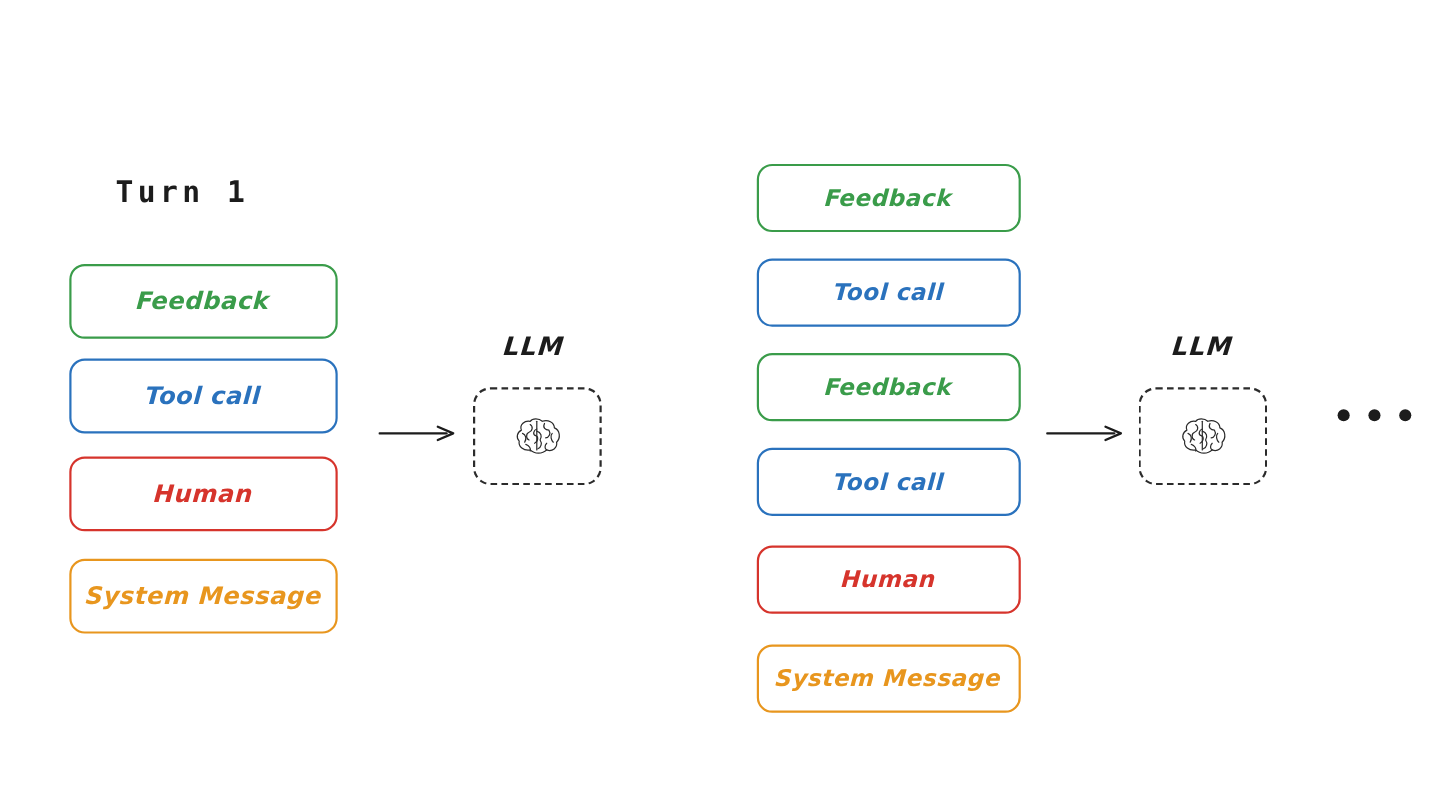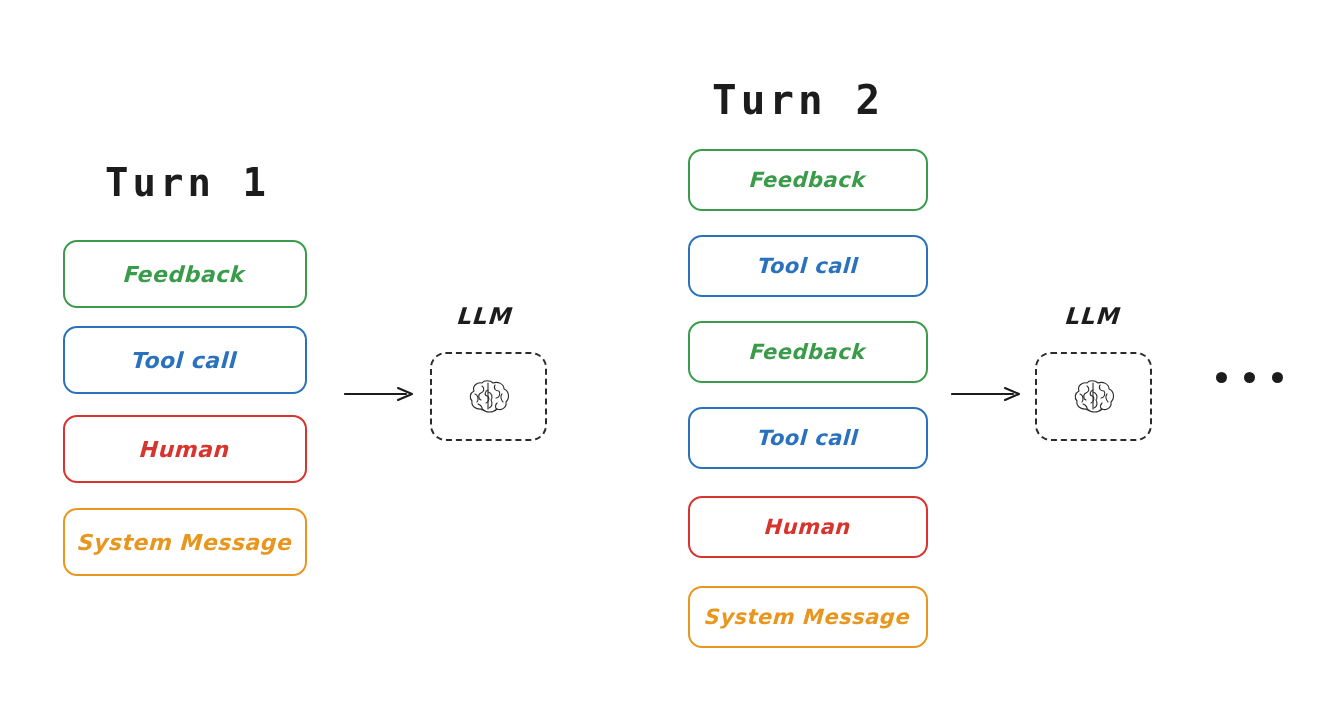--- a/index.html
+++ b/index.html
@@ -24,21 +24,21 @@
     position: absolute;
     font-family: "DejaVu Sans Mono", monospace;
     font-weight: 700;
     color: #1c1c1c;
     letter-spacing: 4px;
     white-space: nowrap;
   }
   #turn1-heading {
     left: 105px;
     top: 160px;
-    font-size: 39px;
+    font-size: 27px;
   }
   #turn2-heading {
     left: 712px;
     top: 76px;
     font-size: 41px;
   }
 
   
   .msg-box {
     position: absolute;
@@ -155,21 +155,20 @@
           <path d="M24 15 C28 16 29 20 27 23 C29 26 28 30 25 31"></path>
           <path d="M11 17 C14 18 15 22 13 25"></path>
           <path d="M38 17 C36 19 37 23 39 25"></path>
           <path d="M14 27 C17 28 19 31 18 33"></path>
           <path d="M33 26 C31 28 31 31 33 32"></path>
         </g>
       </svg>
     </span>
   </div>
 
-  <div class="turn-heading" id="turn2-heading">Turn  2</div>
 
   <div class="msg-box col2" style="top:149px; border-color:#3a9c4a;">
     <span class="msg-label" style="color:#3a9c4a;">Feedback</span>
   </div>
 
   <div class="msg-box col2" style="top:235px; border-color:#2a72bd;">
     <span class="msg-label" style="color:#2a72bd;">Tool call</span>
   </div>
 
   <div class="msg-box col2" style="top:321px; border-color:#3a9c4a;">

